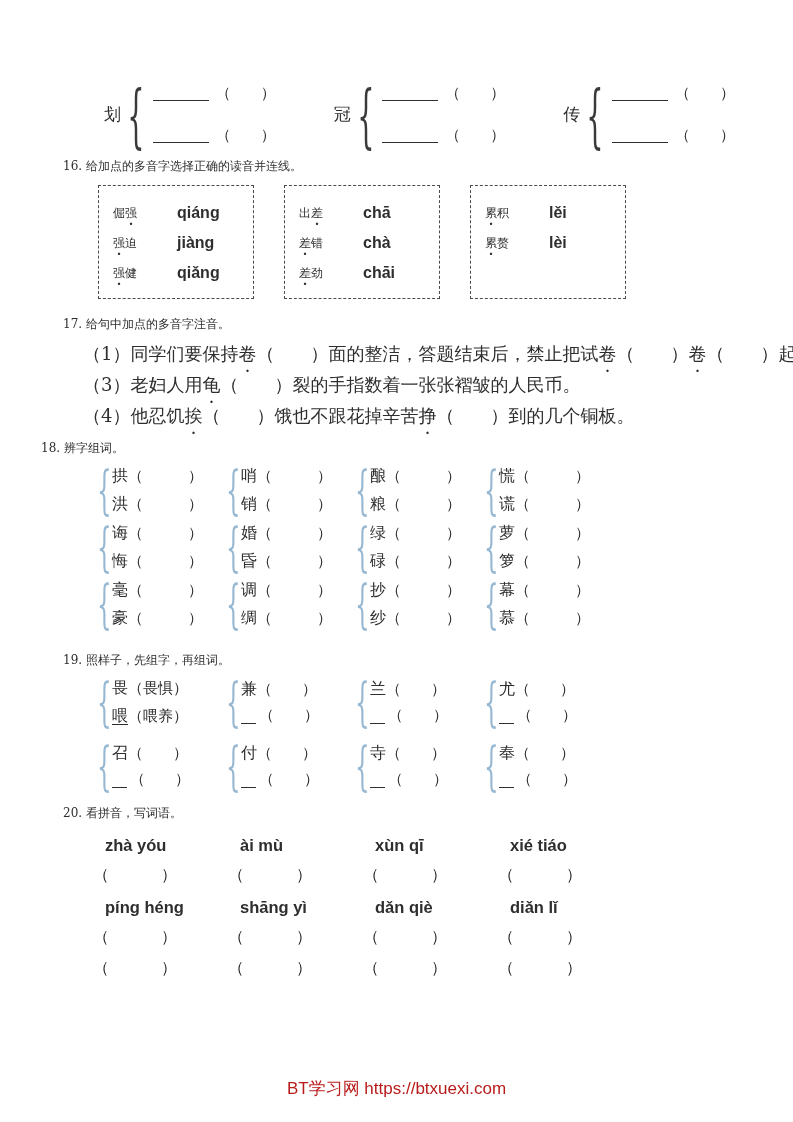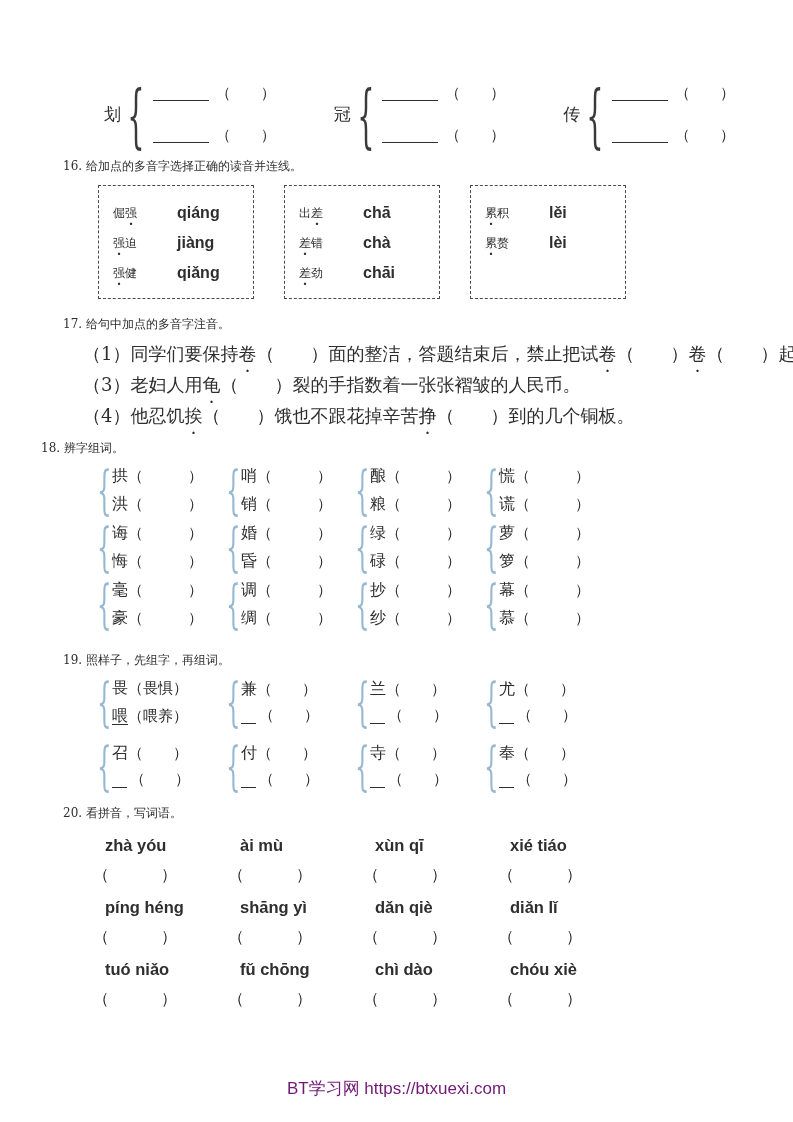--- a/index.html
+++ b/index.html
@@ -45,21 +45,21 @@
   .ulchar{text-decoration:underline;text-underline-offset:3px;}
   .blankchar{display:inline-block;width:15px;height:16px;border-bottom:1.5px solid #2e2e2e;margin-right:3px;}
   .gap-row{margin-top:18px;}
   
   .pygrid{display:grid;grid-template-columns:repeat(4,135px);margin-left:93px;margin-top:11px;}
   .py{font-family:"Liberation Sans","DejaVu Sans",sans-serif;font-size:16.5px;font-weight:700;padding-left:12px;line-height:20px;}
   .pngrid{display:grid;grid-template-columns:repeat(4,135px);margin-left:93px;margin-top:9px;}
   .pn{font-size:16px;line-height:22px;letter-spacing:1px;}
   
   .footer{position:absolute;left:0;bottom:22px;width:100%;text-align:center;
-    font-family:"Liberation Sans","DejaVu Sans",sans-serif;font-size:17px;color:#701a75;}
+    font-family:"Liberation Sans","DejaVu Sans",sans-serif;font-size:17px;color:#b91c1c;}
 </style>
 </head>
 <body>
 
 <div class="page">
 
   <div class="top-section">
     <div class="tgroup">
       <span class="tchar">划</span>
       <span class="tbrace">{</span>
@@ -443,26 +443,20 @@
     <span class="py">shāng yì</span>
     <span class="py">dǎn qiè</span>
     <span class="py">diǎn lǐ</span>
   </div>
   <div class="pngrid">
     <span class="pn">（　　　）</span>
     <span class="pn">（　　　）</span>
     <span class="pn">（　　　）</span>
     <span class="pn">（　　　）</span>
   </div>
-  <div class="pygrid">
-    <span class="py">tuó niǎo</span>
-    <span class="py">fǔ chōng</span>
-    <span class="py">chì dào</span>
-    <span class="py">chóu xiè</span>
-  </div>
   <div class="pngrid">
     <span class="pn">（　　　）</span>
     <span class="pn">（　　　）</span>
     <span class="pn">（　　　）</span>
     <span class="pn">（　　　）</span>
   </div>
 
   <div class="footer">BT学习网 https://btxuexi.com</div>
 
 </div>

